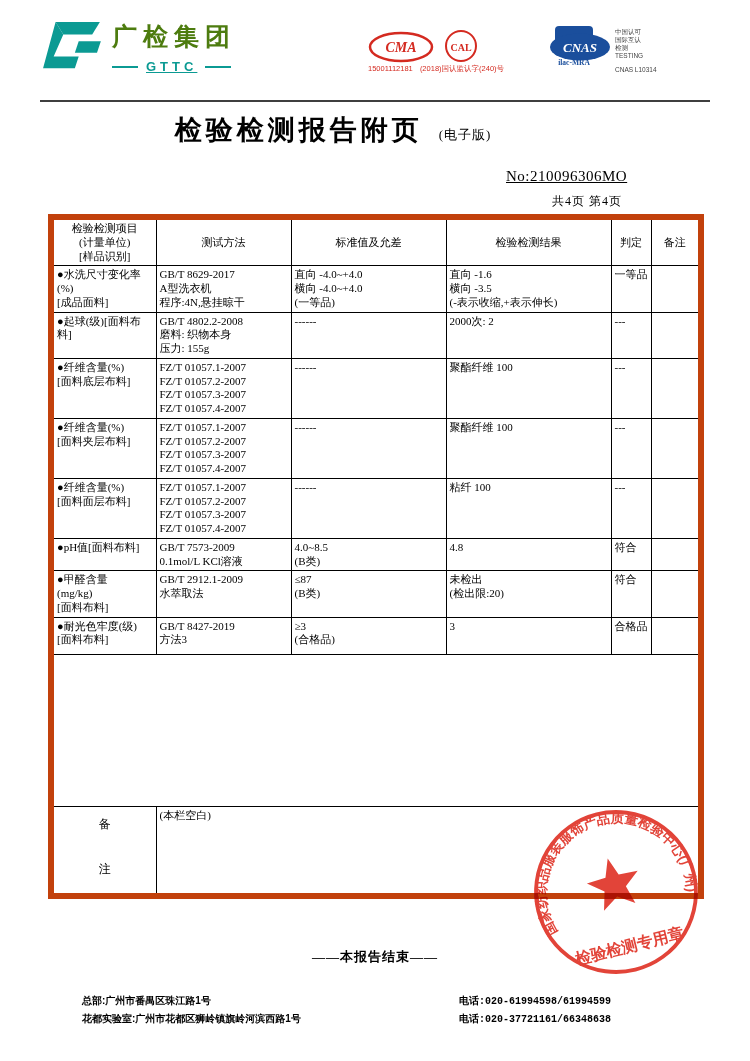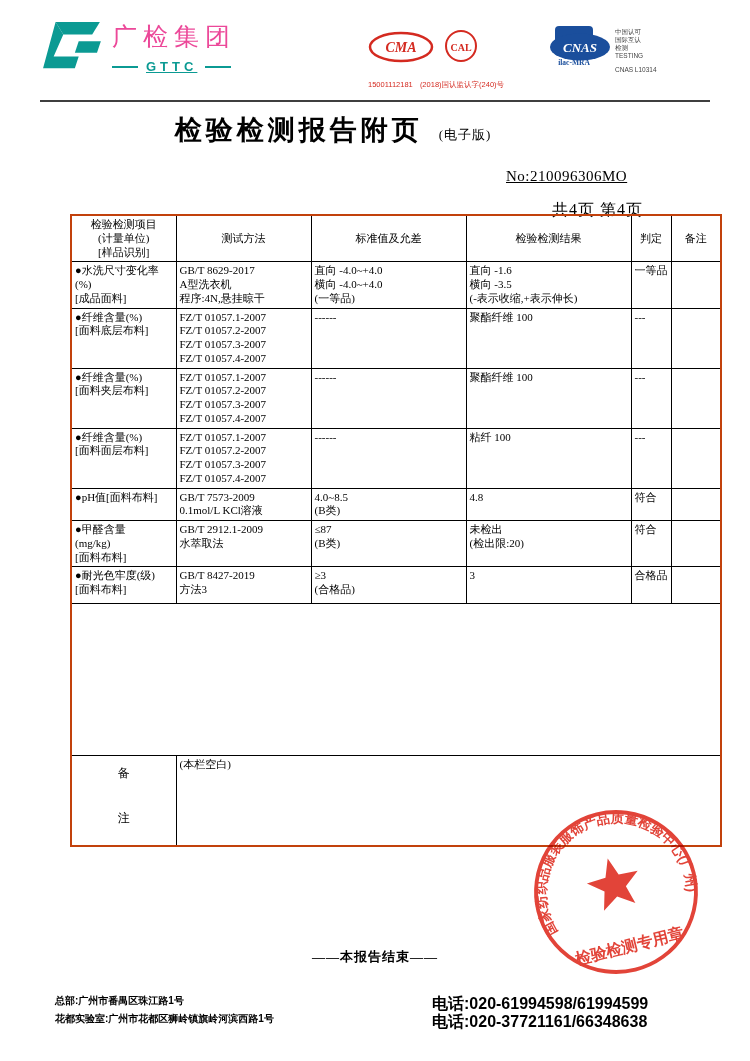--- a/index.html
+++ b/index.html
@@ -10,53 +10,53 @@
     font-family:"Liberation Serif","DejaVu Serif",serif;
     color:#000;
     overflow:hidden;
   }
 
   
   .header { position:absolute; left:40px; top:16px; width:670px; height:82px; }
   .gttc { position:absolute; left:0; top:4px; display:flex; align-items:flex-start; }
   .gttc-mark { width:62px; height:52px; }
   .gttc-text { margin-left:10px; }
-  .gttc-name { color:#ec4899; font-weight:normal; font-size:25px; letter-spacing:6px;
+  .gttc-name { color:#4d7c0f; font-weight:bold; font-size:25px; letter-spacing:6px;
                font-family:"Liberation Sans",sans-serif; }
   .gttc-abbr { display:flex; align-items:center; margin-top:6px; color:#0b9a93; }
   .gttc-abbr .line { width:26px; height:2px; background:#0b9a93; }
   .gttc-abbr .txt { font-size:13px; font-weight:bold; letter-spacing:4px; margin:0 8px;
                     font-family:"Liberation Sans",sans-serif;text-decoration:underline; }
   .cma { position:absolute; left:328px; top:15px; }
   .cal { position:absolute; left:404px; top:13px; }
   .ilac { position:absolute; left:465px; top:10px;margin-left:48px; }
   .cnas { position:absolute; left:508px; top:16px; }
   .cnas-side { position:absolute; left:575px; top:12px; font-size:6.5px; line-height:1.25;
                color:#444; white-space:pre-line; font-family:"Liberation Sans",sans-serif; }
   .cnas-code { position:absolute; left:575px; top:50px; font-size:6.5px; color:#444;
                font-family:"Liberation Sans",sans-serif; }
-  .reg-line { position:absolute; left:328px; top:64px; width:190px; color:#d42a20;
+  .reg-line { position:absolute; left:328px; top:48px; width:190px; color:#d42a20;
               font-size:7.5px; font-family:"Liberation Sans",sans-serif; white-space:nowrap; }
   .reg-line span { margin-right:5px; }
   .fill-red { fill:#d42a20; }
   .fill-white { fill:#ffffff; }
 
   .divider { position:absolute; left:40px; top:100px; width:670px; height:2px; background:#3f3f3f; }
 
   
   .title-wrap { position:absolute; left:0; top:112px; width:666px; text-align:center; }
   .title-main { font-size:27px; font-weight:bold; letter-spacing:4px;
                 font-family:"Liberation Sans","DejaVu Sans",sans-serif; }
   .title-suffix { font-size:13px; margin-left:12px; letter-spacing:1px; }
   .report-no { position:absolute; left:506px; top:168px; font-size:15px; letter-spacing:0.5px;text-decoration:underline; }
-  .page-info { position:absolute; left:552px; top:200px; font-size:16px; letter-spacing:1px;text-align:right; }
-
-  
-  .report-table { position:absolute; left:70px; top:214px; width:650px;
-                  border-collapse:collapse; border:2px solid #c2410c; table-layout:fixed; }
+  .page-info { position:absolute; left:552px; top:193px; font-size:12px; letter-spacing:1px;text-align:right; }
+
+  
+  .report-table { position:absolute; left:48px; top:214px; width:650px;
+                  border-collapse:collapse; border:6px solid #c2410c; table-layout:fixed; }
   .report-table th, .report-table td {
     border:1px solid #000; font-size:11px; line-height:1.25; padding:2px 3px;
     vertical-align:top; text-align:left; font-weight:normal; white-space:pre-line;
     overflow:hidden;
   }
   .report-table th { text-align:center; vertical-align:middle; }
   tr.hrow  { height:46px; }
   tr.r1 { height:45px; } tr.r2 { height:43px; }
   tr.r3, tr.r4, tr.r5 { height:55px; }
   tr.r6 { height:28px; } tr.r7 { height:42px; }
@@ -69,23 +69,23 @@
   
   .stamp { position:absolute; left:530px; top:806px; width:172px; height:172px;
            transform:rotate(-14deg); opacity:0.92; mix-blend-mode:multiply; }
   .stamp text { font-family:"Liberation Sans","DejaVu Sans",sans-serif; }
 
   
   .end-text { position:absolute; left:0; top:948px; width:750px; text-align:center;
               font-size:13px; font-weight:bold; letter-spacing:1px; }
   .footer { position:absolute; left:0; top:994px; width:750px;
             font-family:"Liberation Sans","DejaVu Sans",sans-serif; }
-  .footer .row { position:relative; height:18px; }
+  .footer .row { position:relative; height:18px;margin-left:27px; }
   .footer .addr { position:absolute; left:55px; font-size:10px; font-weight:bold; }
-  .footer .tel  { position:absolute; left:432px; font-size:16px; font-weight:bold; }
+  .footer .tel  { position:absolute; left:432px; font-size:10px; font-weight:bold;font-family:Liberation Mono, monospace; }
 </style>
 </head>
 <body>
 
 <div class="header">
 
   <div class="gttc">
     <svg class="gttc-mark" viewBox="0 0 64 54">
       <polygon points="16,2 62,2 54,15 24,15" fill="#0b9a93"></polygon>
       <polygon points="16,2 24,15 14,38 40,38 36,50 3,50" fill="#0b9a93"></polygon>
@@ -182,20 +182,30 @@
 程序:4N,悬挂晾干</td>
     <td>直向 -4.0~+4.0
 横向 -4.0~+4.0
 (一等品)</td>
     <td>直向 -1.6
 横向 -3.5
 (-表示收缩,+表示伸长)</td>
     <td>一等品</td>
     <td></td>
   </tr>
+  <tr class="r2">
+    <td>●起球(级)[面料布料]</td>
+    <td>GB/T 4802.2-2008
+磨料: 织物本身
+压力: 155g</td>
+    <td>------</td>
+    <td>2000次: 2</td>
+    <td>---</td>
+    <td></td>
+  </tr>
   <tr class="r3">
     <td>●纤维含量(%)
 [面料底层布料]</td>
     <td>FZ/T 01057.1-2007
 FZ/T 01057.2-2007
 FZ/T 01057.3-2007
 FZ/T 01057.4-2007</td>
     <td>------</td>
     <td>聚酯纤维 100</td>
     <td>---</td>

